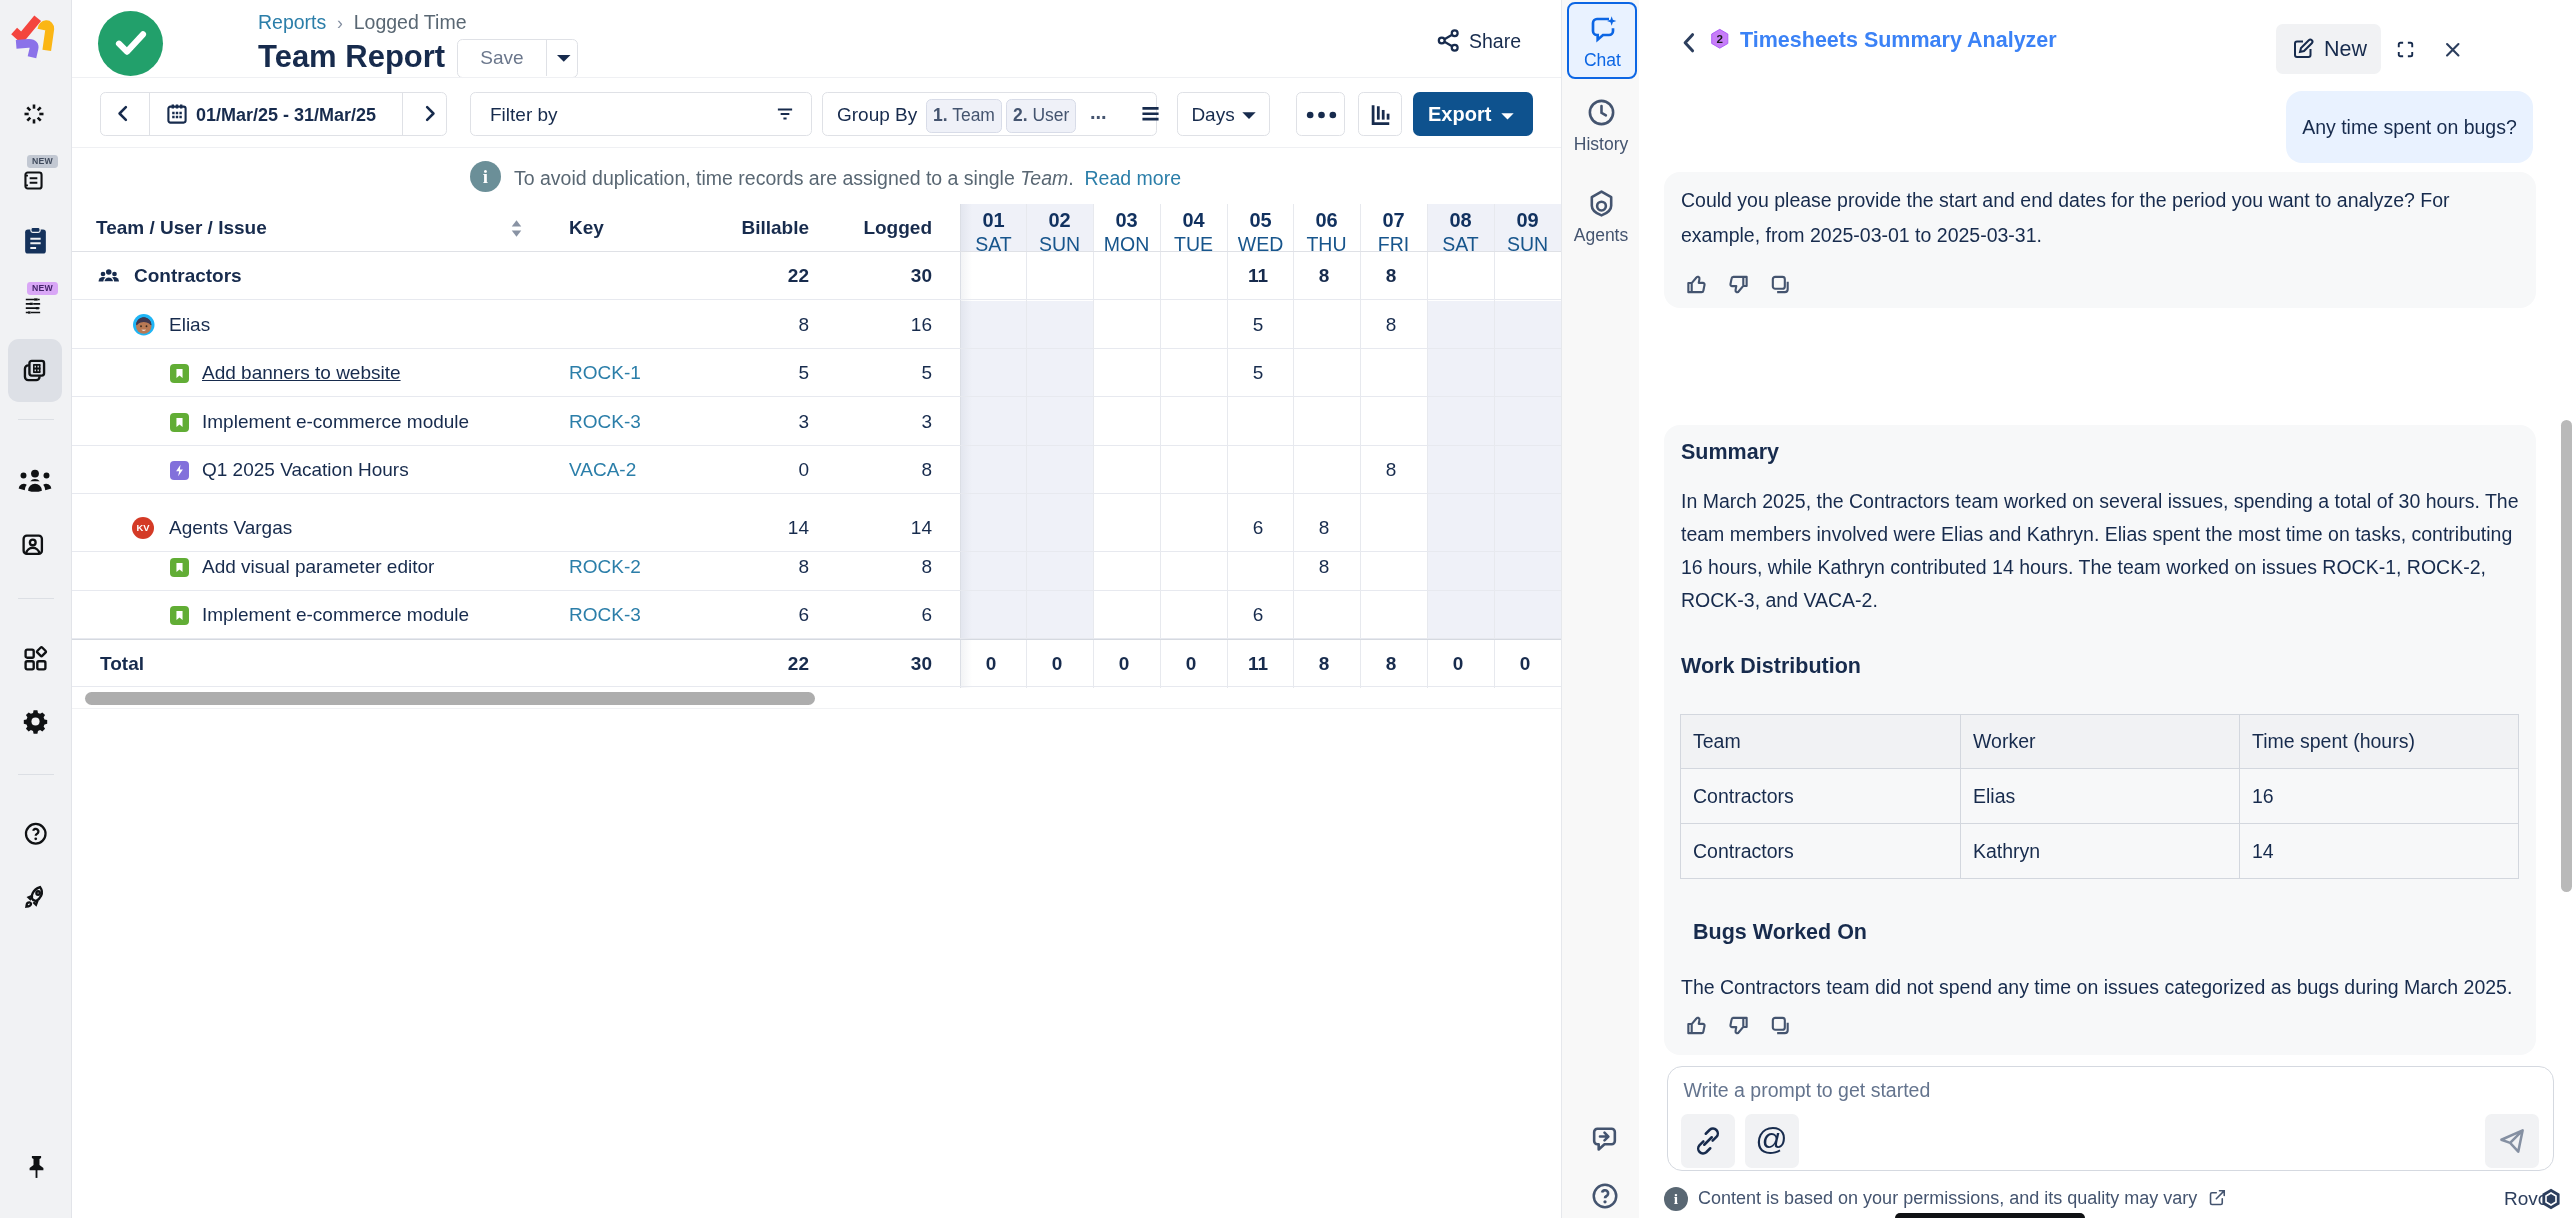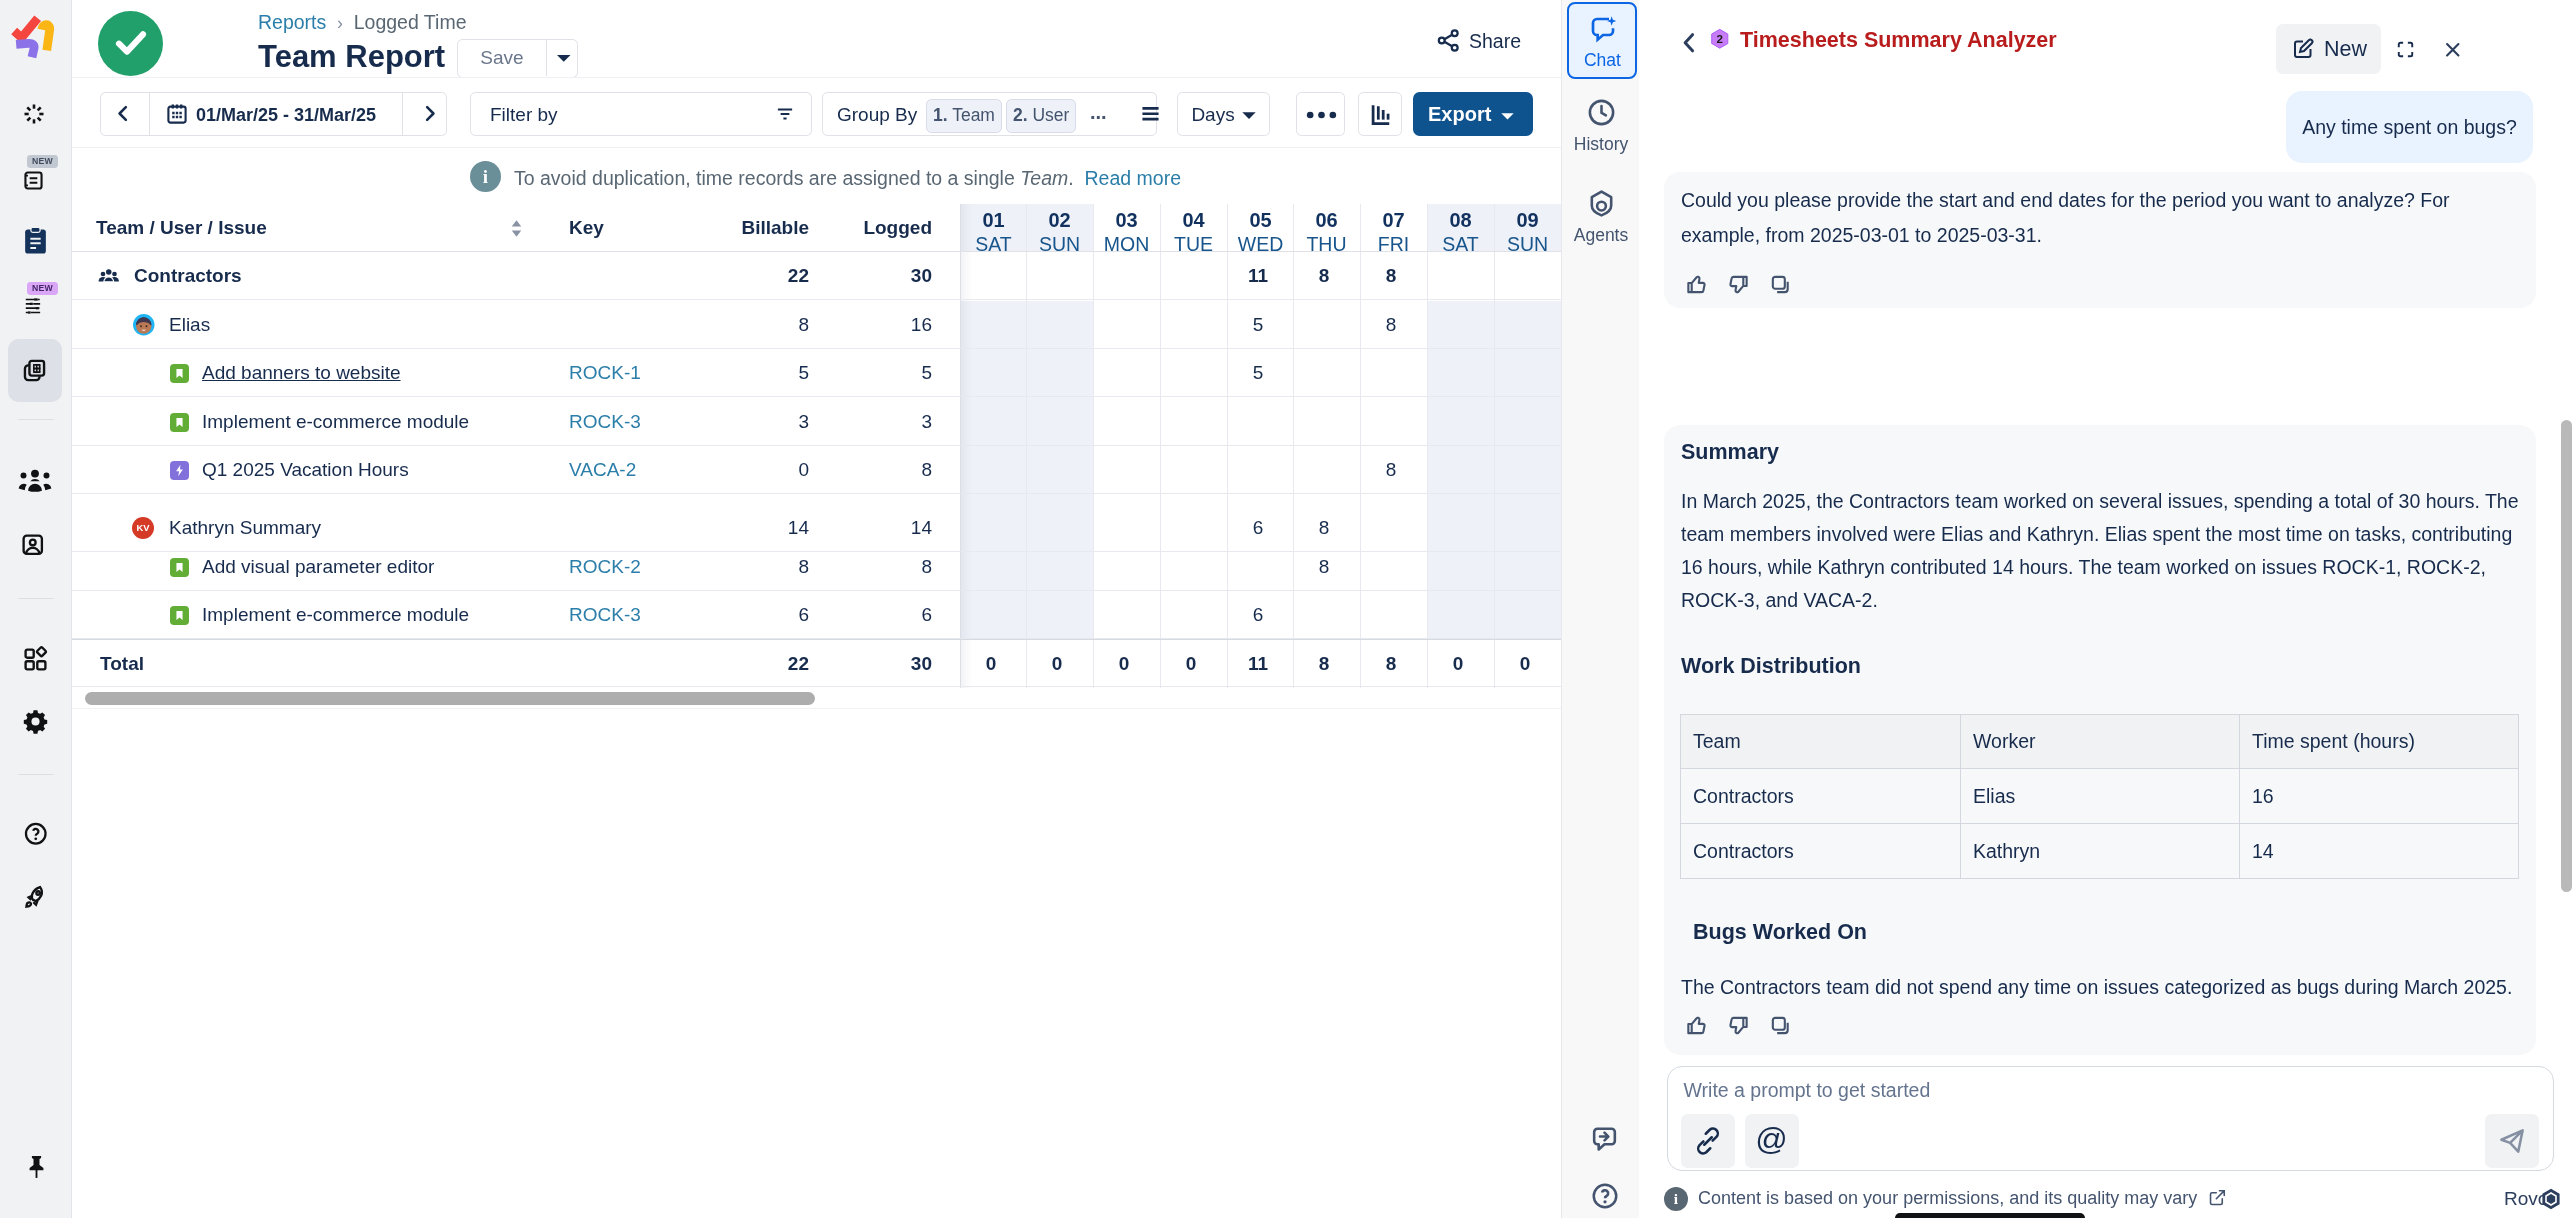--- a/index.html
+++ b/index.html
@@ -353,21 +353,21 @@
             <path d="M15.5 5.5 L9 15 h4.5 l-1.5 7.5 L19 12.5 h-4.5z" fill="#fff"></path>
           </svg>
         <div class="cell" style="left:130px;">Q1 2025 Vacation Hours</div>
         <div class="cell" style="left:497px;color:#2B7EA9;">VACA-2</div>
         <div class="cell numr" style="left:603px;width:134px;">0</div>
         <div class="cell numr" style="left:726px;width:134px;">8</div>
         <div class="dayv" style="left:1288px;">8</div>
       </div>
       <div class="row" style="top:300px;text-decoration:underline;">
         <div class="abs" style="left:60px;top:13.4px;width:22px;height:22px;border-radius:50%;background:#D43A26;color:#fff;font-size:9.4px;font-weight:bold;text-align:center;line-height:22px;">KV</div>
-        <div class="cell" style="left:97px;">Kathryn Summary</div>
+        <div class="cell" style="left:97px;">Agents Vargas</div>
         <div class="cell numr" style="left:603px;width:134px;">14</div>
         <div class="cell numr" style="left:726px;width:134px;">14</div>
         <div class="dayv" style="left:1155px;">6</div>
         <div class="dayv" style="left:1221px;">8</div>
       </div>
       <div class="row" style="top:339px;">
         <svg class="abs" style="left:98px;top:15px" width="19" height="19" viewBox="0 0 28 28">
             <rect width="28" height="28" rx="6" fill="#61AD35"></rect>
             <path d="M9.5 7.5 h9 v13 l-4.5 -3.6 -4.5 3.6z" fill="#fff"></path>
           </svg>
@@ -445,21 +445,21 @@
 </div>
 <div id="chat">
 
   <svg class="abs" style="left:42px;top:32px" width="15" height="21.5" viewBox="0 0 22 32" fill="none" stroke="#2C3E5D" stroke-width="4.5" stroke-linecap="round" stroke-linejoin="round">
       <path d="M17 4 L6 16 L17 28"></path>
     </svg>
   <svg class="abs" style="left:70px;top:27.5px" width="21.5" height="21.5" viewBox="0 0 24 24">
     <path d="M12 1.5 l9 5.2 v10.6 l-9 5.2 -9 -5.2 V6.7z" fill="#C77DF8" stroke="#A855F7" stroke-width="1"></path>
     <text x="12" y="17" font-size="13" font-weight="bold" fill="#1A1A1A" text-anchor="middle" font-family="Liberation Sans">2</text>
   </svg>
-  <div class="abs" style="left:101px;top:27.5px;font-size:21.5px;font-weight:600;color:#b91c1c;">Timesheets Summary Analyzer</div>
+  <div class="abs" style="left:101px;top:27.5px;font-size:21.5px;font-weight:600;color:#3b82f6;">Timesheets Summary Analyzer</div>
   <div class="abs" style="left:637px;top:24px;width:105px;height:50px;background:#F1F2F4;border-radius:6.7px;">
     <svg class="abs" style="left:15px;top:12.8px" width="24" height="24" viewBox="0 0 24 24" fill="none" stroke="#172B4D" stroke-width="2">
       <path d="M12 4.5 H6 a2 2 0 0 0 -2 2 V18 a2 2 0 0 0 2 2 h11.5 a2 2 0 0 0 2 -2 v-6"></path>
       <path d="M17.8 3.2 a2.1 2.1 0 0 1 3 3 L13 14 l-4 1 1 -4z"></path>
     </svg>
     <div class="abs" style="left:48px;top:12.8px;font-size:21.5px;color:#172B4D;">New</div>
   </div>
   <svg class="abs" style="left:757px;top:40px" width="19" height="19" viewBox="0 0 24 24" fill="none" stroke="#172B4D" stroke-width="2.4">
     <path d="M9 3.5 H5.5 A2 2 0 0 0 3.5 5.5 V9 M15 3.5 h3.5 a2 2 0 0 1 2 2 V9 M9 20.5 H5.5 a2 2 0 0 1 -2 -2 V15 M15 20.5 h3.5 a2 2 0 0 0 2 -2 V15"></path>
   </svg>

